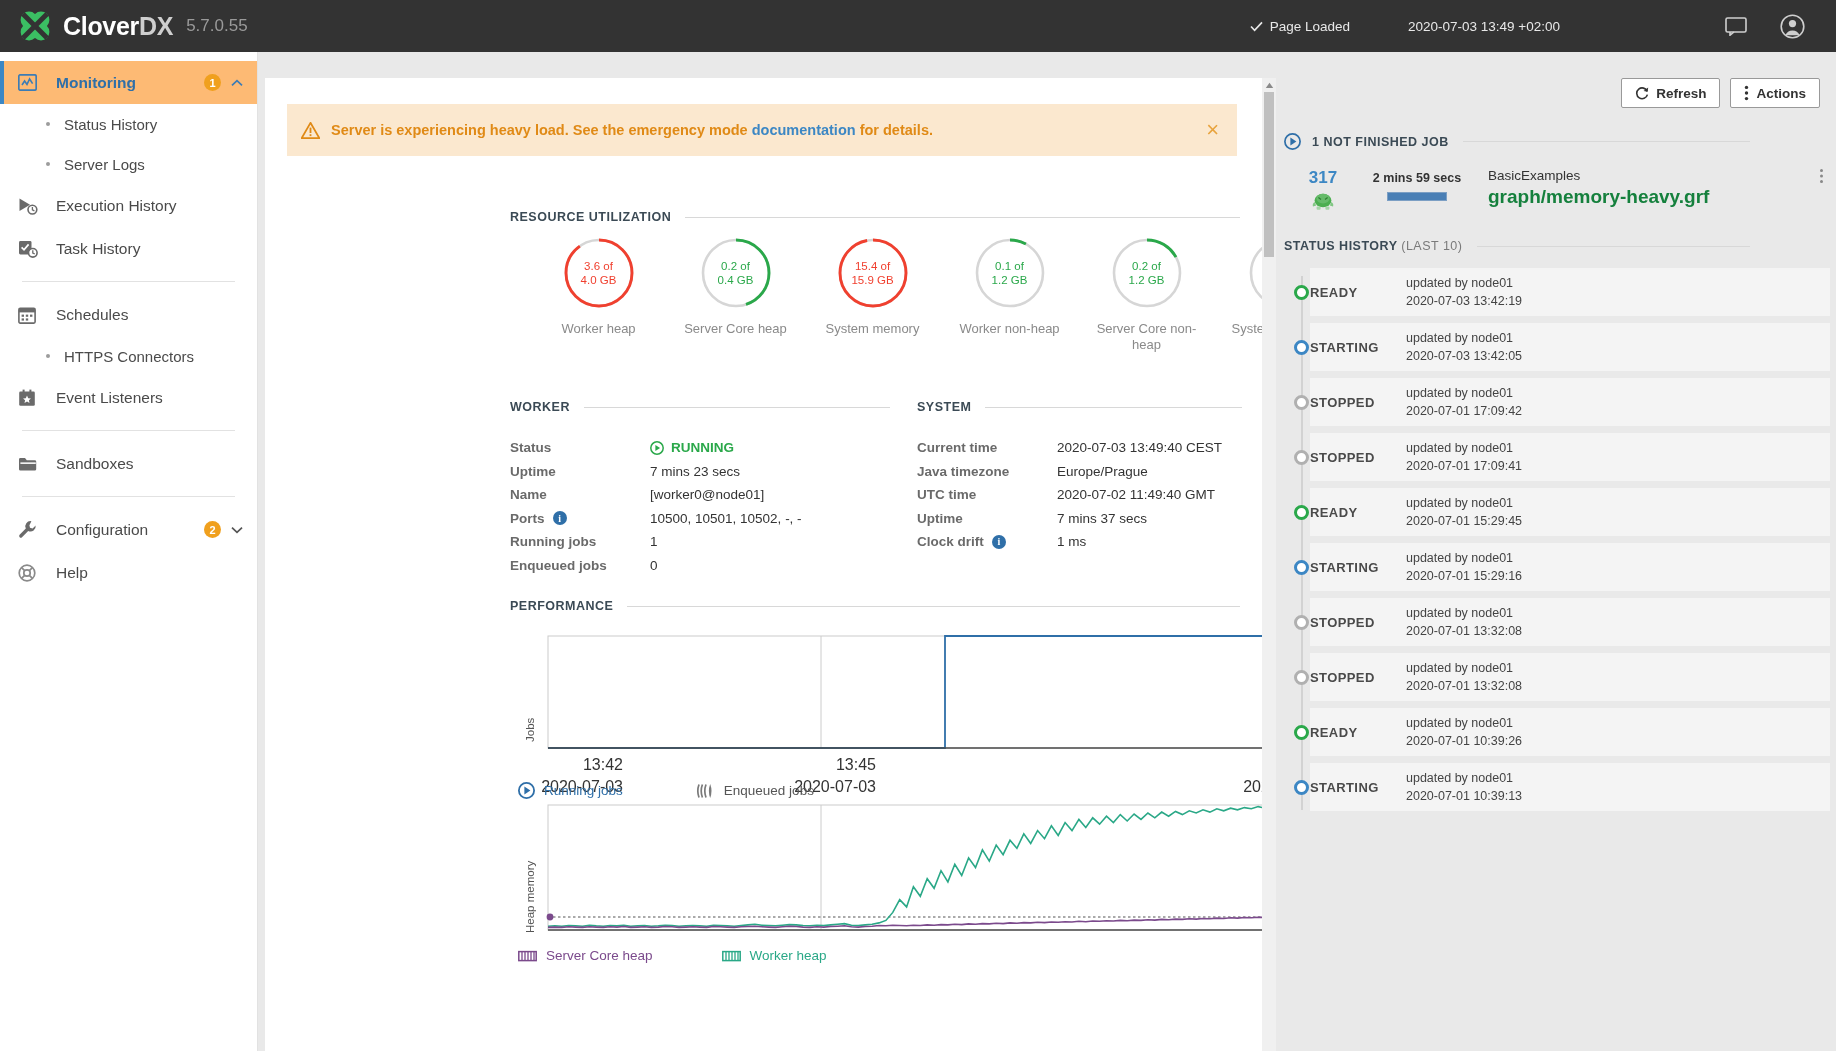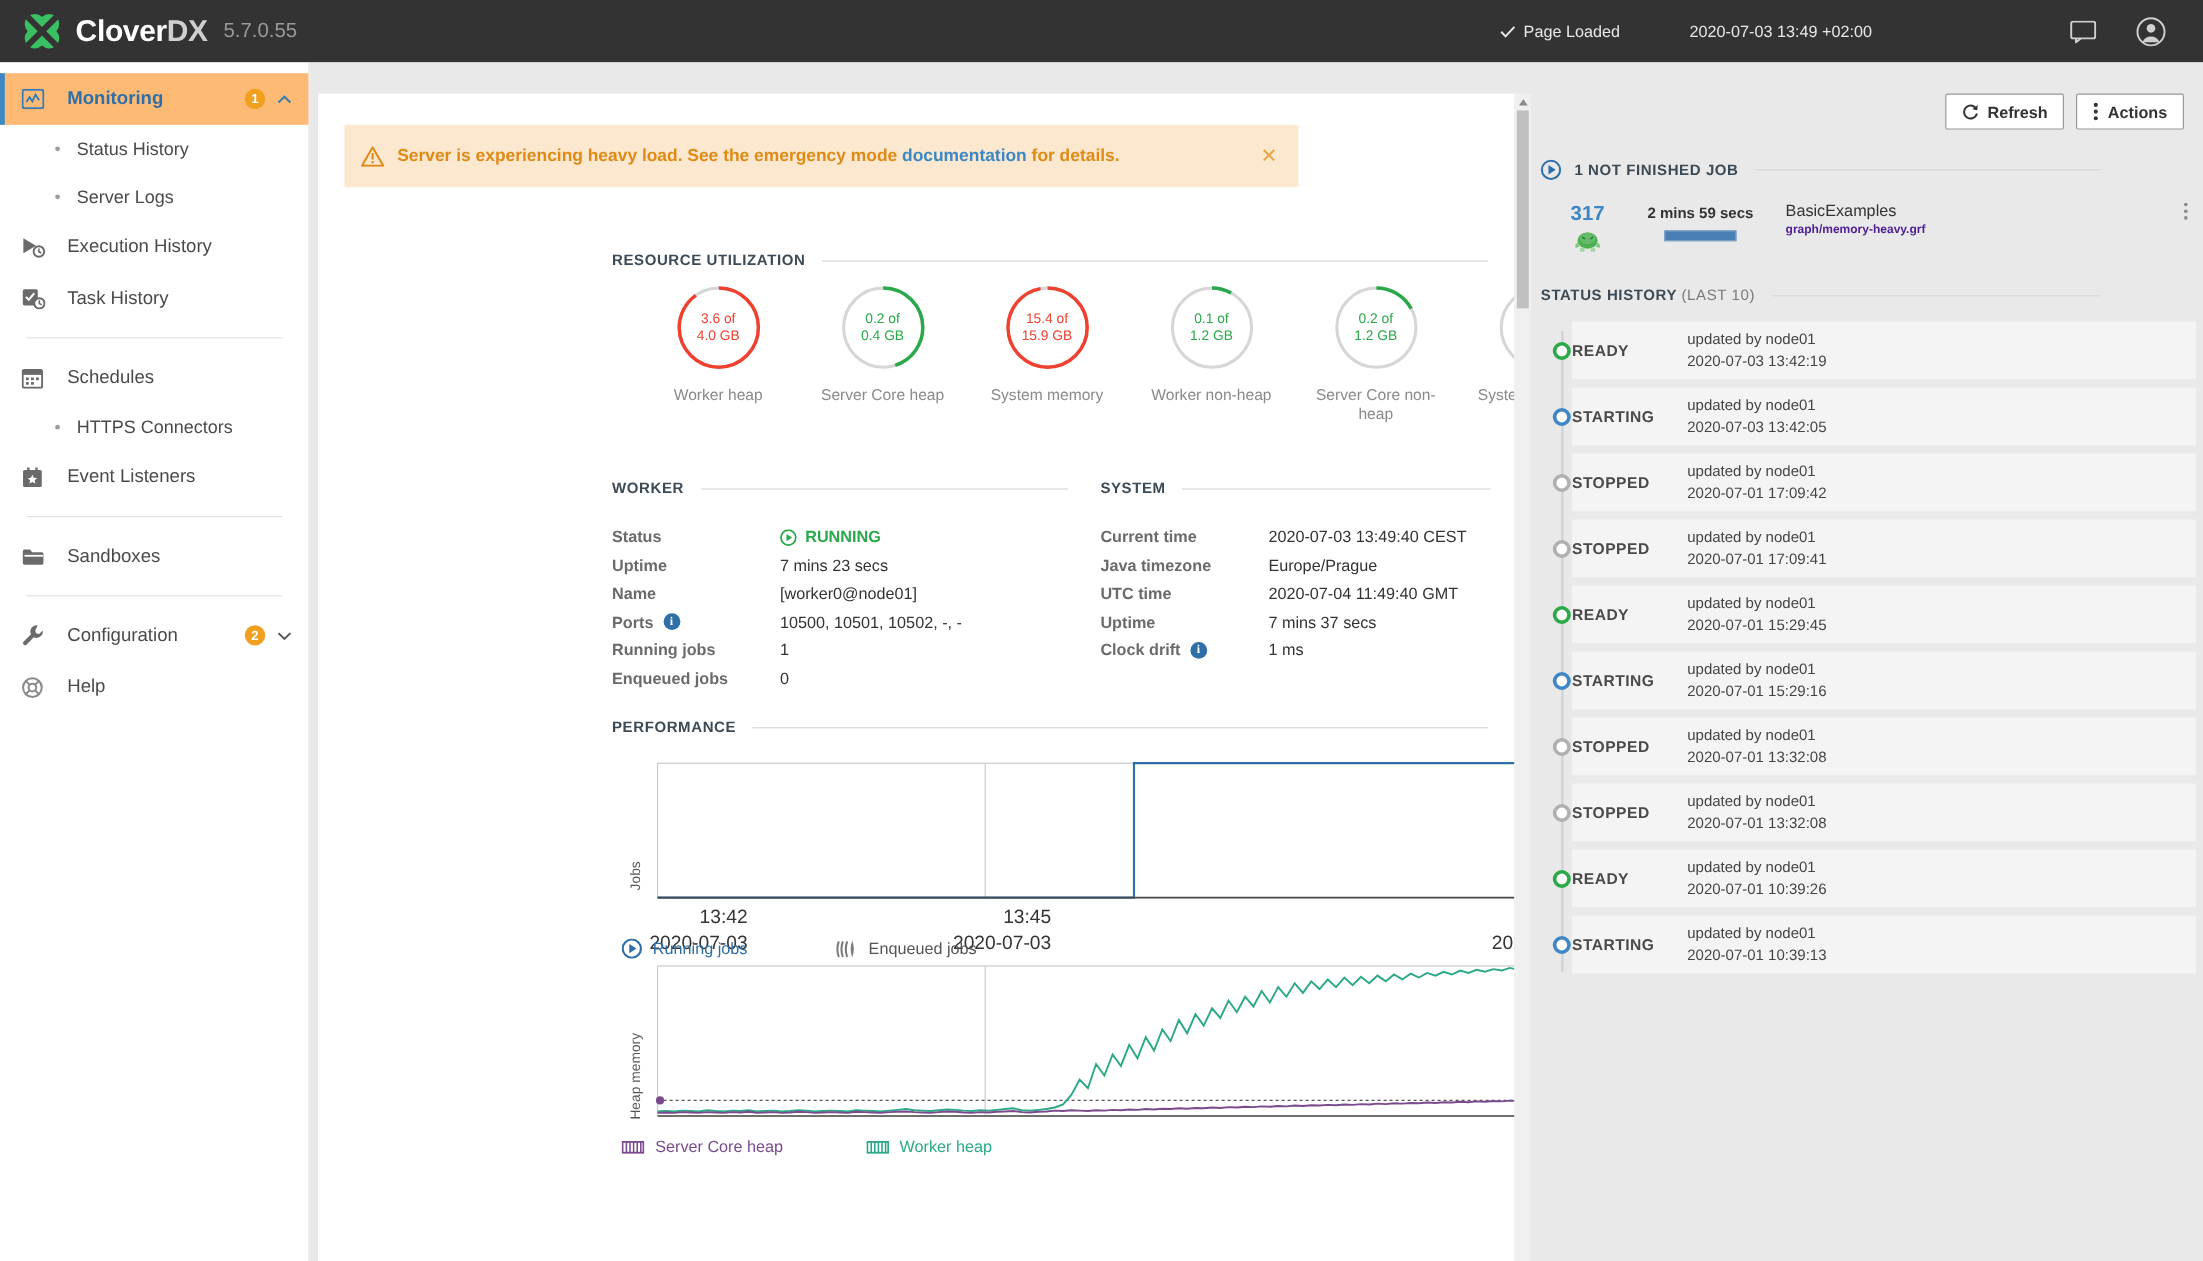--- a/index.html
+++ b/index.html
@@ -63,21 +63,21 @@
     position: absolute; left: 7px; top: 26px; width: 997px; height: 973px;
     background: #ffffff; overflow: hidden;
   }
   .scroll-track {
     position: absolute; left: 1004px; top: 26px; width: 14px; height: 973px; background: #f0f0f0;
   }
   .scroll-arrow { width: 14px; height: 14px; display: flex; align-items: center; justify-content: center; }
   .scroll-thumb { position: absolute; top: 14px; left: 2px; width: 10px; height: 165px; background: #c0c0c0; }
 
   .alert {
-    position: absolute; left: 22px; top: 26px; width: 795px; height: 52px;
+    position: absolute; left: 22px; top: 26px; width: 950px; height: 52px;
     background: #fbe8cf; display: flex; align-items: center; padding: 0 14px;
   }
   .alert-text { margin-left: 11px; color: #e08a16; font-size: 14.5px; font-weight: bold; }
   .alert-text a { color: #3c87c4; text-decoration: none; }
   .alert-close {
     margin-left: auto; color: #e8a33d; font-size: 22px; cursor: pointer; line-height: 1; padding-right: 4px;
   }
 
   .sec-head { position: absolute; display: flex; align-items: center; width: 100%; }
   .sec-title {
@@ -129,21 +129,21 @@
     font-size: 13.5px; color: #333; cursor: pointer; font-weight: bold;
   }
   .job-card { position: absolute; left: 0; top: 90px; width: 546px; display: flex; align-items: flex-start; }
   .job-id { width: 78px; text-align: center; }
   .job-id-num { color: #3c87c4; font-size: 17px; font-weight: bold; }
   .job-dur { width: 110px; text-align: center; padding-top: 3px; }
   .job-dur-t { font-size: 12.5px; color: #333; font-weight: bold; }
   .job-bar { width: 60px; height: 9px; background: #4a7fb5; margin: 7px auto 0; border: 1px solid #7c9fc4; }
   .job-names { margin-left: 16px; }
   .job-sb { font-size: 13.5px; color: #333; }
-  .job-path { font-size: 10px; color: #4c1d95; font-weight: bold; margin-top: 3px; }
+  .job-path { font-size: 19px; color: #15803d; font-weight: bold; margin-top: 3px; }
   .job-kebab { margin-left: auto; padding-right: 6px; color: #777; cursor: pointer; }
 
   .timeline { position: absolute; left: 0; top: 190px; width: 546px; }
   .tl-line { position: absolute; left: 17px; top: 8px; width: 2px; bottom: 8px; background: #d2d2d2; }
   .tl-row {
     position: relative; height: 48px; margin-bottom: 7px;
     display: flex; align-items: center;
   }
   .tl-dot {
     position: absolute; left: 10px; width: 15px; height: 15px; border-radius: 50%;
@@ -466,21 +466,21 @@
           <div class="kv-row">
             <span class="kv-k">Current time</span>
             <span class="kv-v">2020-07-03 13:49:40 CEST</span>
           </div>
           <div class="kv-row">
             <span class="kv-k">Java timezone</span>
             <span class="kv-v">Europe/Prague</span>
           </div>
           <div class="kv-row">
             <span class="kv-k">UTC time</span>
-            <span class="kv-v">2020-07-04 11:49:40 GMT</span>
+            <span class="kv-v">2020-07-02 11:49:40 GMT</span>
           </div>
           <div class="kv-row">
             <span class="kv-k">Uptime</span>
             <span class="kv-v">7 mins 37 secs</span>
           </div>
           <div class="kv-row">
             <span class="kv-k">Clock drift<span class="info-dot">i</span></span>
             <span class="kv-v">1 ms</span>
           </div>
         </div>

